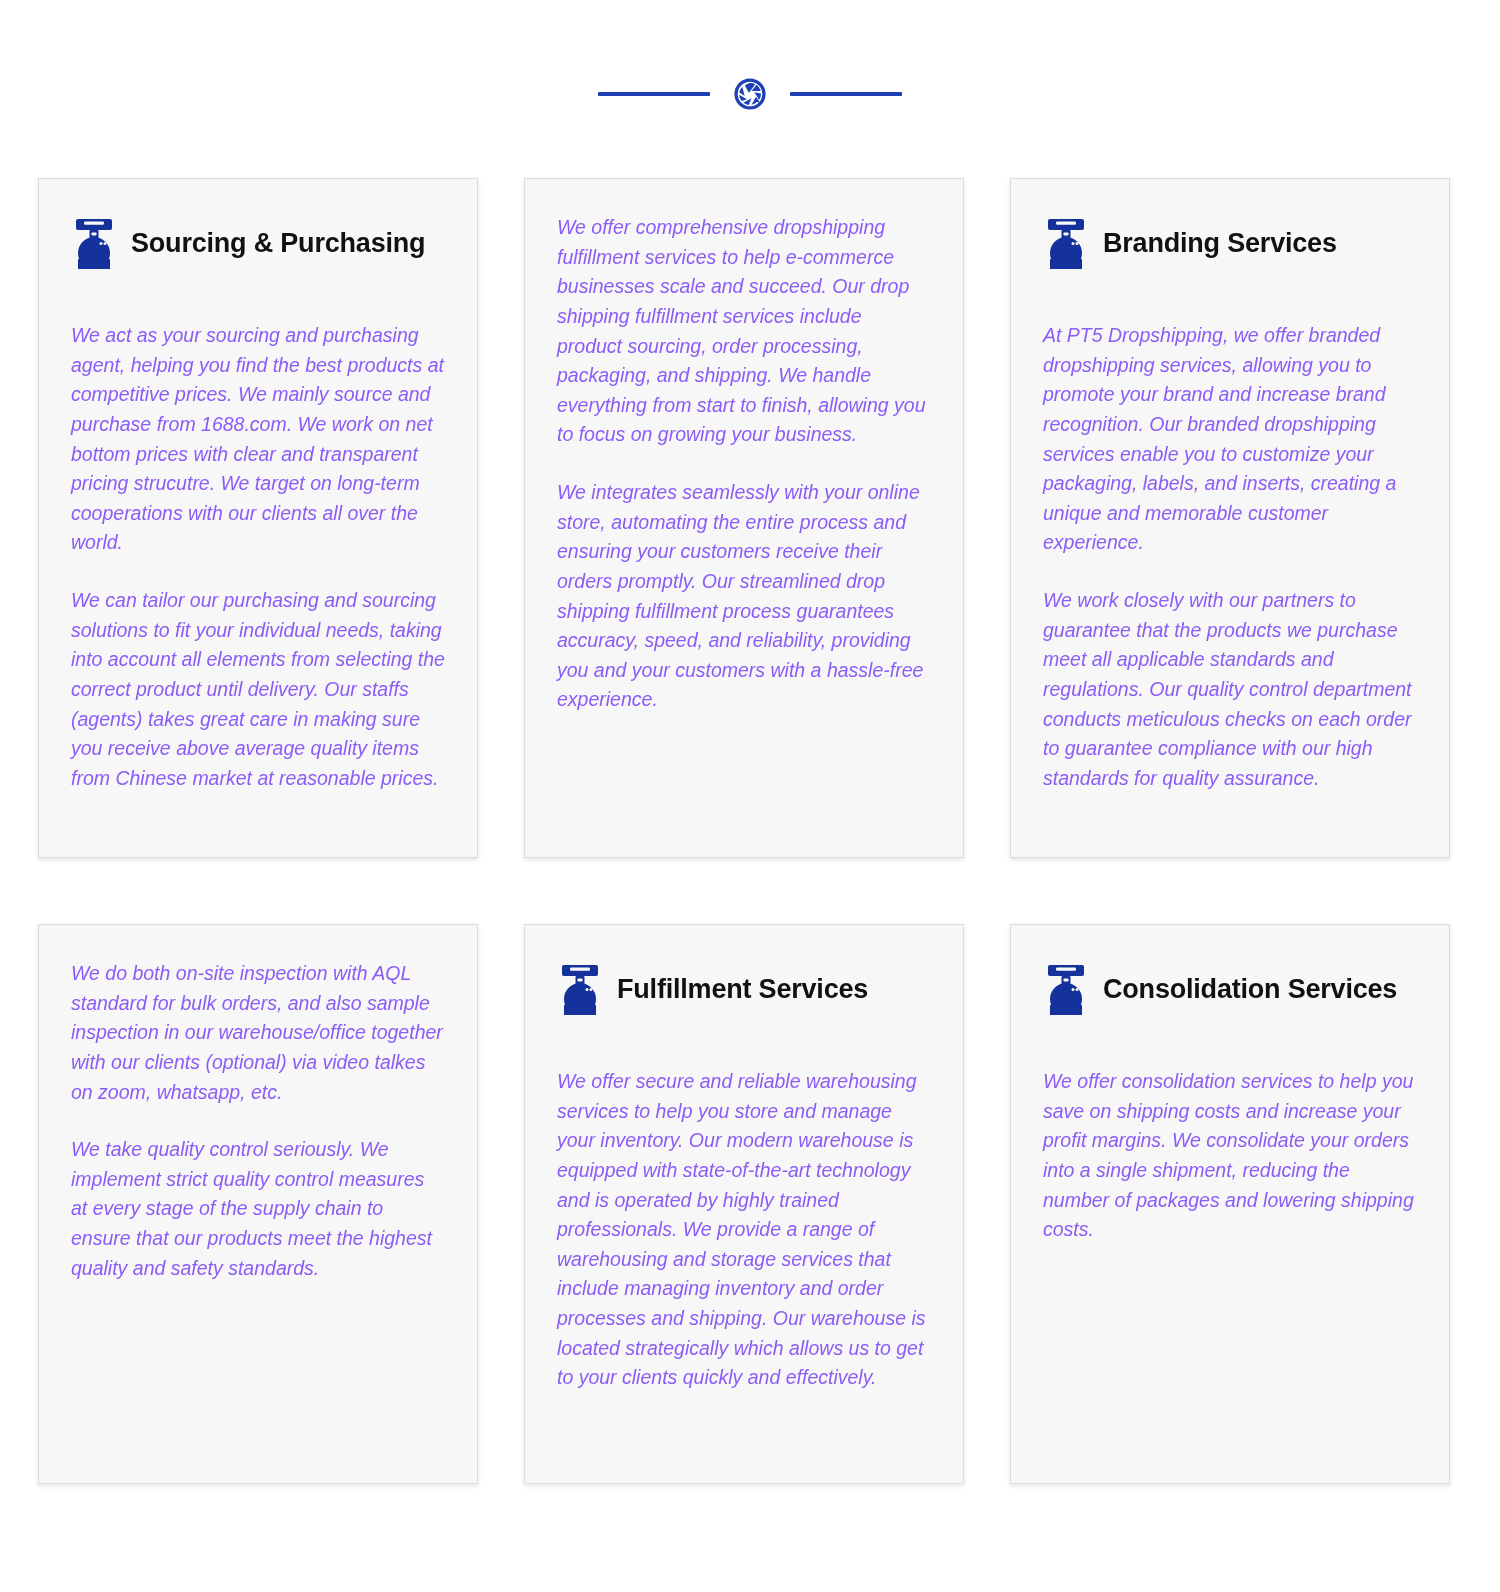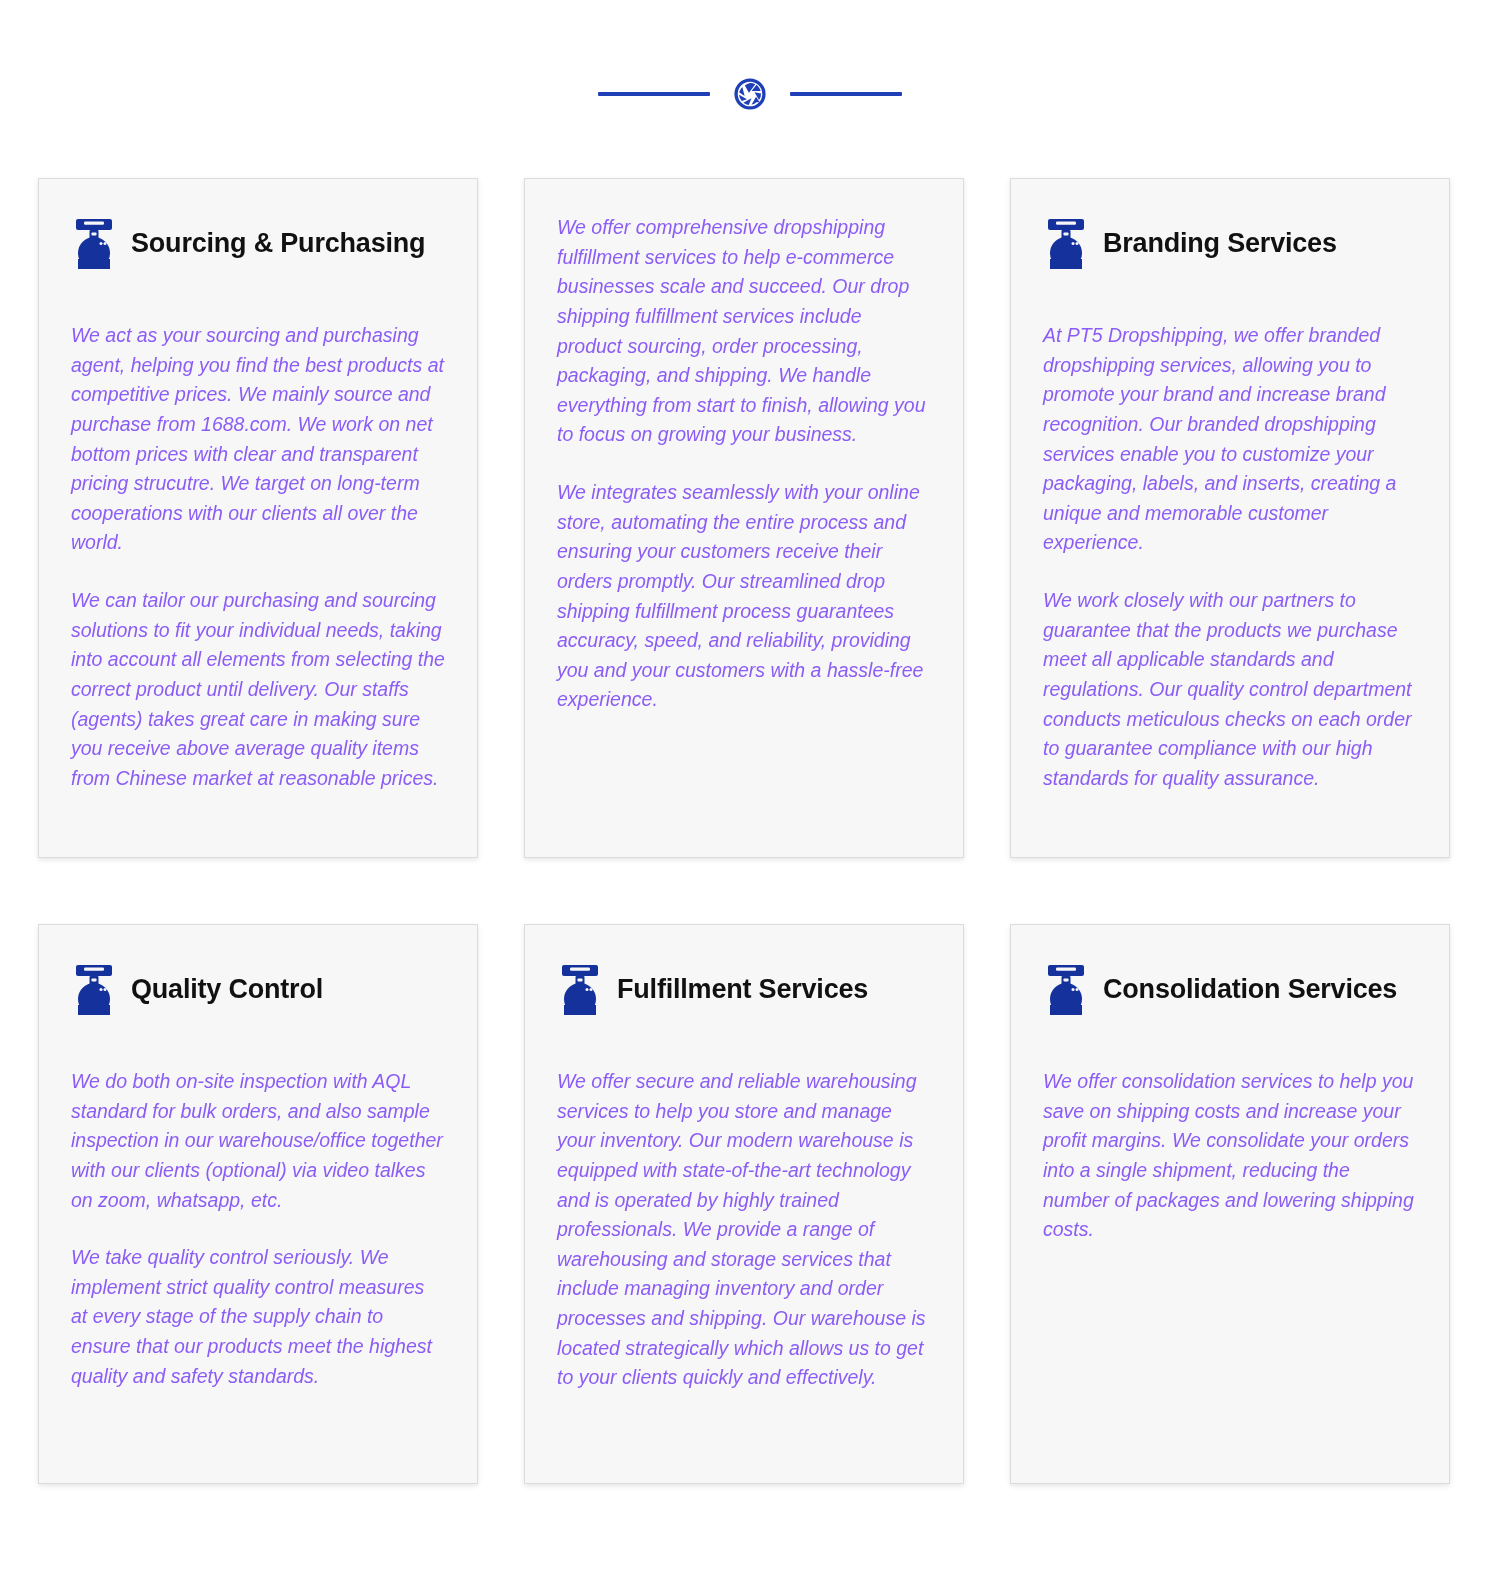--- a/index.html
+++ b/index.html
@@ -168,35 +168,20 @@
         </svg>
         <div class="card-title">Branding Services</div>
       </div>
       <div class="card-body">
         <p>At PT5 Dropshipping, we offer branded dropshipping services, allowing you to promote your brand and increase brand recognition. Our branded dropshipping services enable you to customize your packaging, labels, and inserts, creating a unique and memorable customer experience.</p>
         <p>We work closely with our partners to guarantee that the products we purchase meet all applicable standards and regulations. Our quality control department conducts meticulous checks on each order to guarantee compliance with our high standards for quality assurance.</p>
       </div>
     </div>
 
     <div class="card row2">
-      <div class="card-head">
-        <svg class="service-icon" viewBox="0 0 46 56" aria-hidden="true">
-          <g fill="#15329c">
-            <rect x="5" y="3" width="36" height="11" rx="2"></rect>
-            <rect x="13" y="5.5" width="20" height="3.2" rx="1.2" fill="#f7f7f7"></rect>
-            <rect x="18.5" y="14" width="9" height="9" rx="1"></rect>
-            <rect x="20.5" y="16.5" width="5" height="3" rx="0.8" fill="#f7f7f7"></rect>
-            <circle cx="23" cy="37" r="16"></circle>
-            <rect x="7" y="43" width="32" height="10"></rect>
-            <circle cx="30" cy="27.5" r="1.5" fill="#f7f7f7"></circle>
-            <circle cx="34" cy="27.5" r="1.5" fill="#f7f7f7"></circle>
-          </g>
-        </svg>
-        <div class="card-title">Quality Control</div>
-      </div>
       <div class="card-body">
         <p>We do both on-site inspection with AQL standard for bulk orders, and also sample inspection in our warehouse/office together with our clients (optional) via video talkes on zoom, whatsapp, etc.</p>
         <p>We take quality control seriously. We implement strict quality control measures at every stage of the supply chain to ensure that our products meet the highest quality and safety standards.</p>
       </div>
     </div>
 
     <div class="card row2">
       <div class="card-head">
         <svg class="service-icon" viewBox="0 0 46 56" aria-hidden="true">
           <g fill="#15329c">

